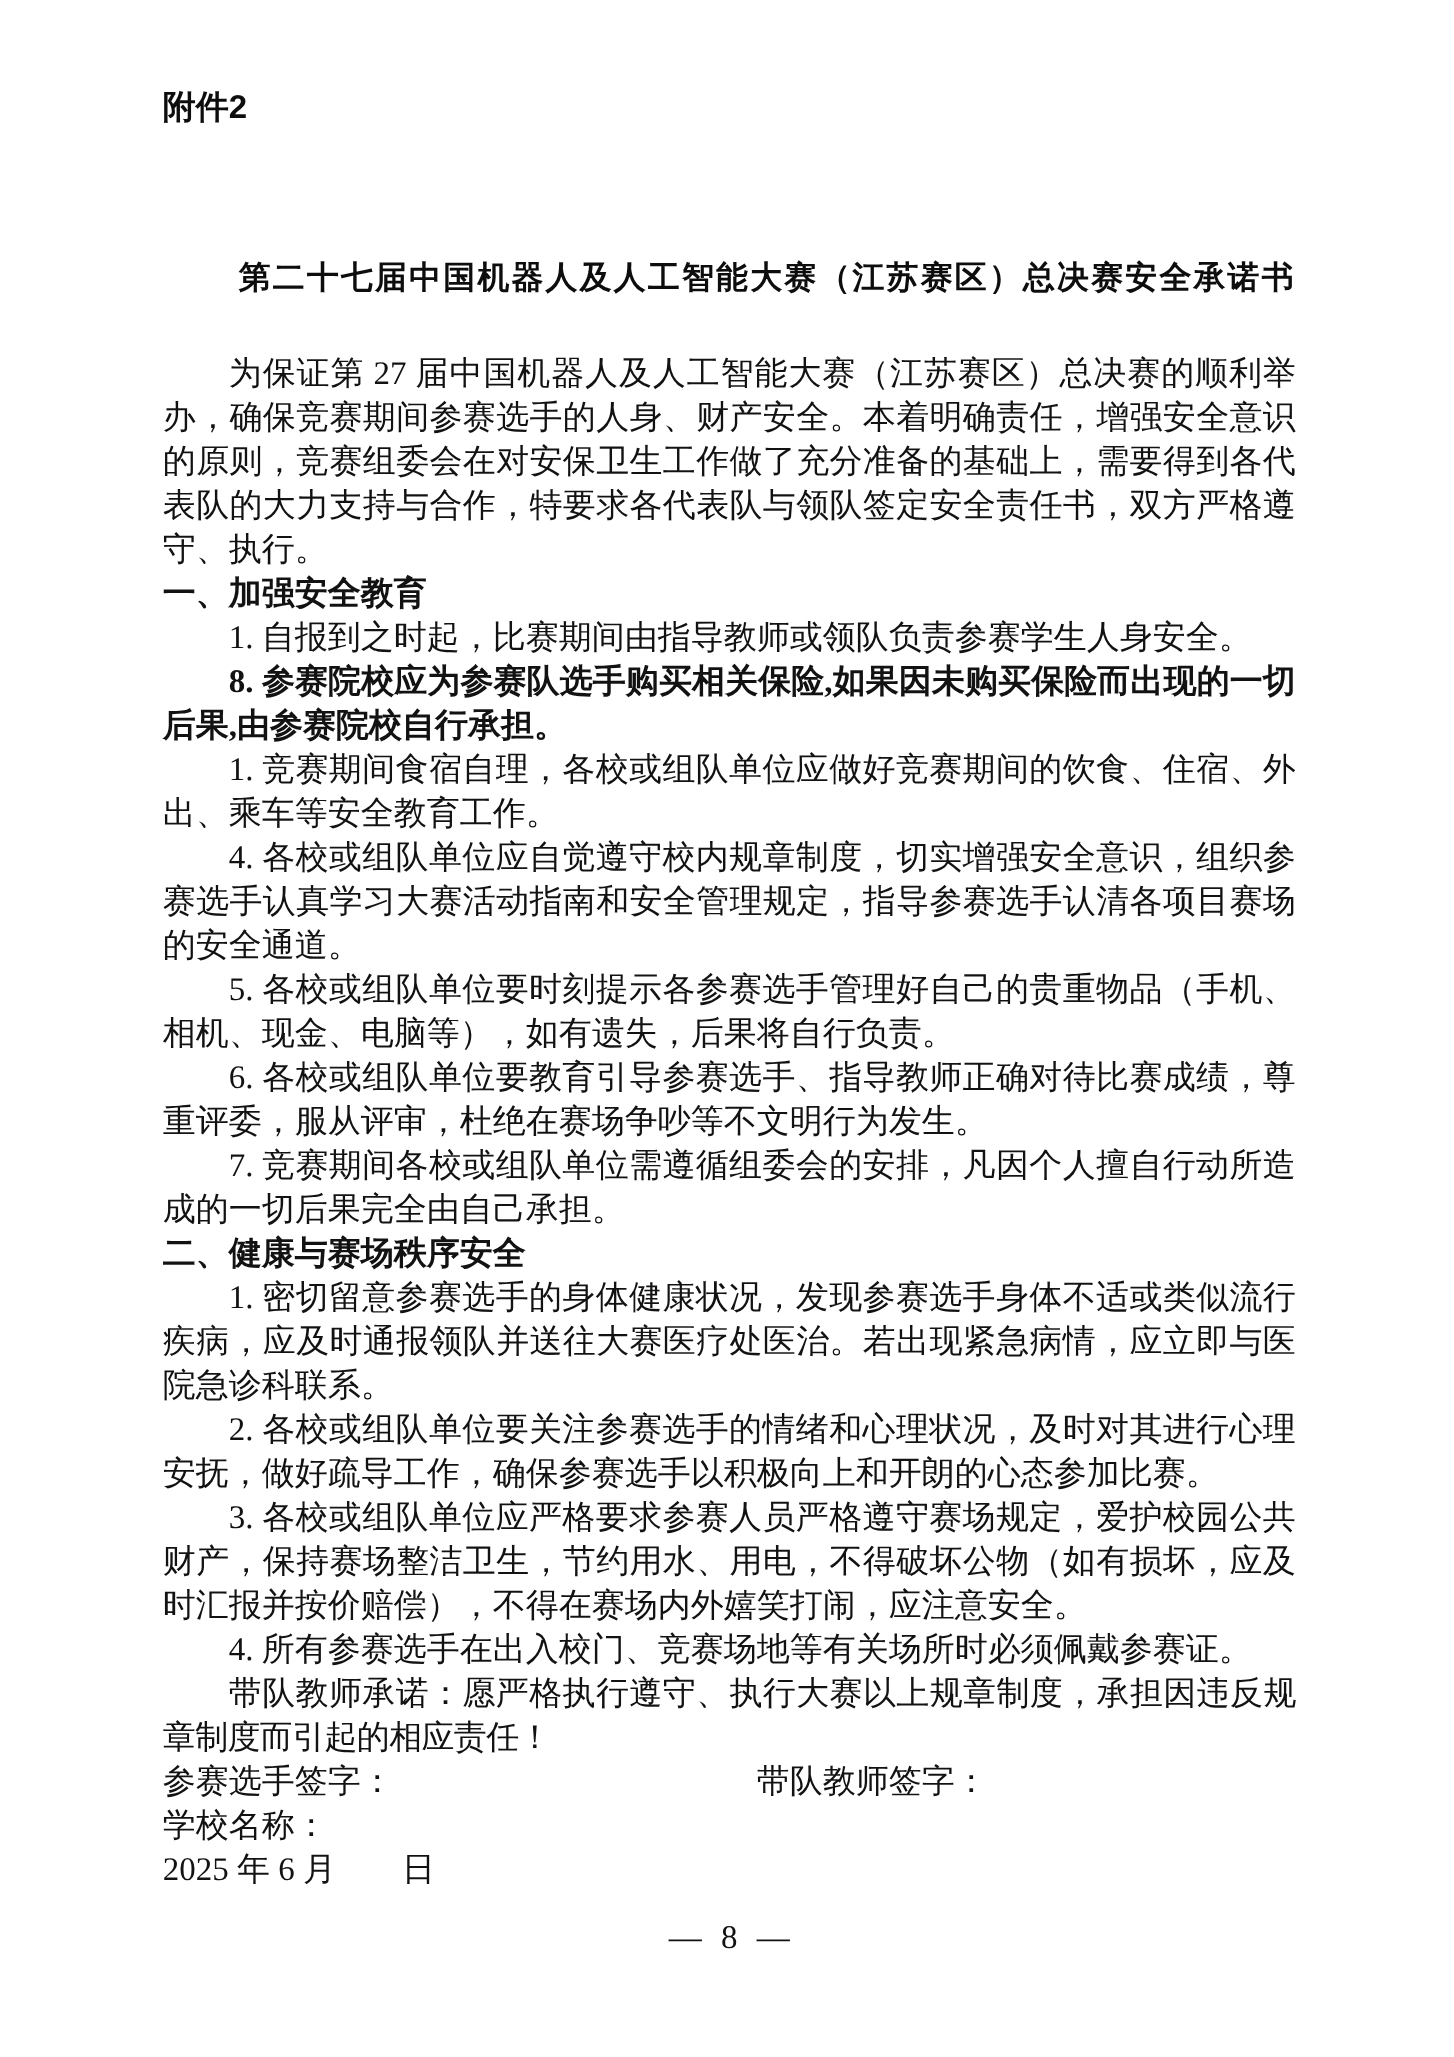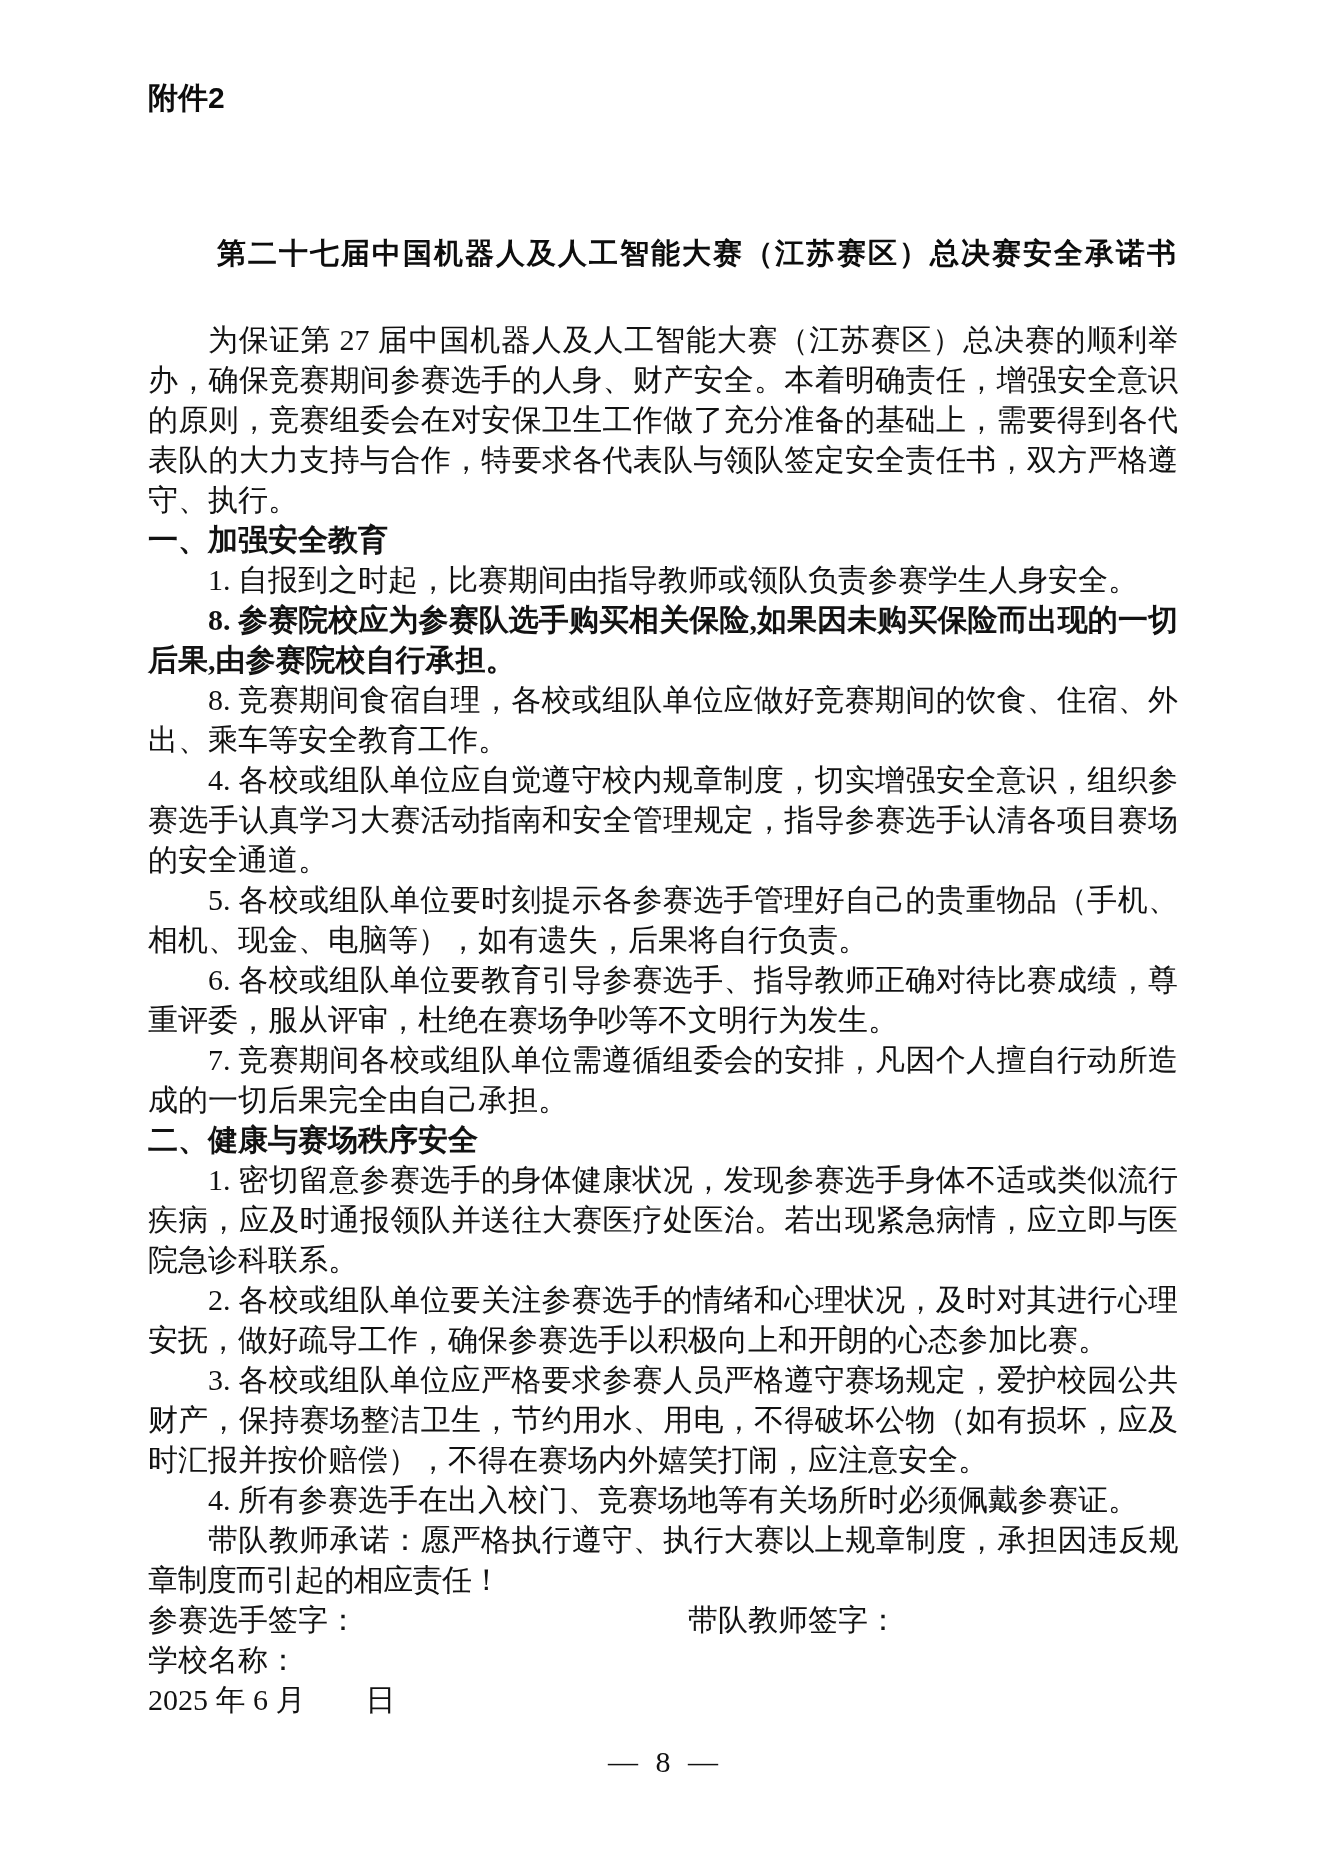--- a/index.html
+++ b/index.html
@@ -93,21 +93,21 @@
     <h1 class="doc-title">第二十七届中国机器人及人工智能大赛（江苏赛区）总决赛安全承诺书</h1>
 
     <div class="body-text">
 
       <p class="intro">为保证第 27 届中国机器人及人工智能大赛（江苏赛区）总决赛的顺利举办，确保竞赛期间参赛选手的人身、财产安全。本着明确责任，增强安全意识的原则，竞赛组委会在对安保卫生工作做了充分准备的基础上，需要得到各代表队的大力支持与合作，特要求各代表队与领队签定安全责任书，双方严格遵守、执行。</p>
 
       <p class="sec-heading">一、加强安全教育</p>
 
       <p class="item">1. 自报到之时起，比赛期间由指导教师或领队负责参赛学生人身安全。</p>
       <p class="item bold">8. 参赛院校应为参赛队选手购买相关保险,如果因未购买保险而出现的一切后果,由参赛院校自行承担。</p>
-      <p class="item">8. 竞赛期间食宿自理，各校或组队单位应做好竞赛期间的饮食、住宿、外出、乘车等安全教育工作。</p>
+      <p class="item">1. 竞赛期间食宿自理，各校或组队单位应做好竞赛期间的饮食、住宿、外出、乘车等安全教育工作。</p>
       <p class="item">4. 各校或组队单位应自觉遵守校内规章制度，切实增强安全意识，组织参赛选手认真学习大赛活动指南和安全管理规定，指导参赛选手认清各项目赛场的安全通道。</p>
       <p class="item">5. 各校或组队单位要时刻提示各参赛选手管理好自己的贵重物品（手机、相机、现金、电脑等），如有遗失，后果将自行负责。</p>
       <p class="item">6. 各校或组队单位要教育引导参赛选手、指导教师正确对待比赛成绩，尊重评委，服从评审，杜绝在赛场争吵等不文明行为发生。</p>
       <p class="item">7. 竞赛期间各校或组队单位需遵循组委会的安排，凡因个人擅自行动所造成的一切后果完全由自己承担。</p>
 
       <p class="sec-heading">二、健康与赛场秩序安全</p>
 
       <p class="item">1. 密切留意参赛选手的身体健康状况，发现参赛选手身体不适或类似流行疾病，应及时通报领队并送往大赛医疗处医治。若出现紧急病情，应立即与医院急诊科联系。</p>
       <p class="item">2. 各校或组队单位要关注参赛选手的情绪和心理状况，及时对其进行心理安抚，做好疏导工作，确保参赛选手以积极向上和开朗的心态参加比赛。</p>
       <p class="item">3. 各校或组队单位应严格要求参赛人员严格遵守赛场规定，爱护校园公共财产，保持赛场整洁卫生，节约用水、用电，不得破坏公物（如有损坏，应及时汇报并按价赔偿），不得在赛场内外嬉笑打闹，应注意安全。</p>

